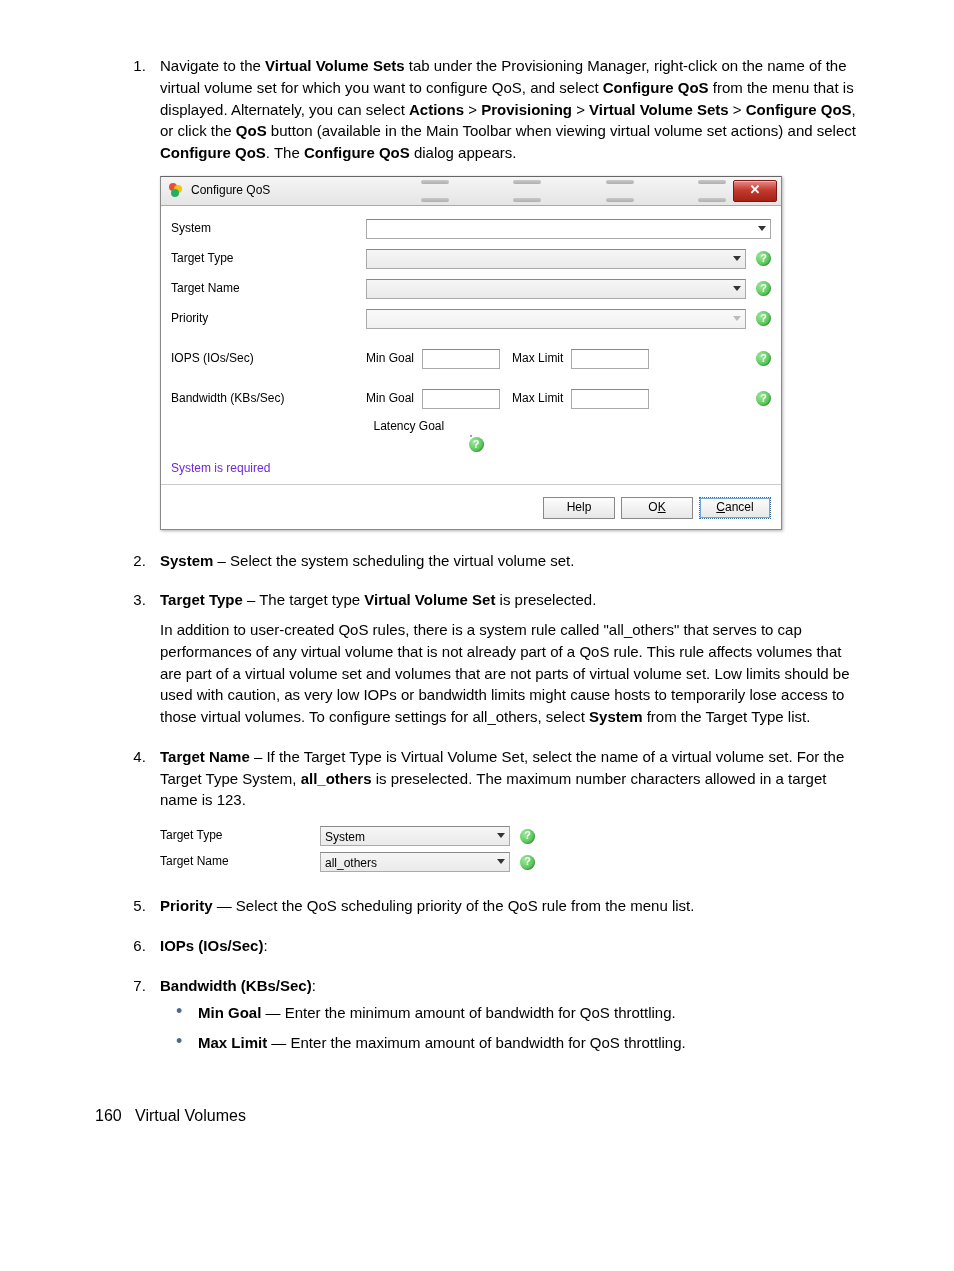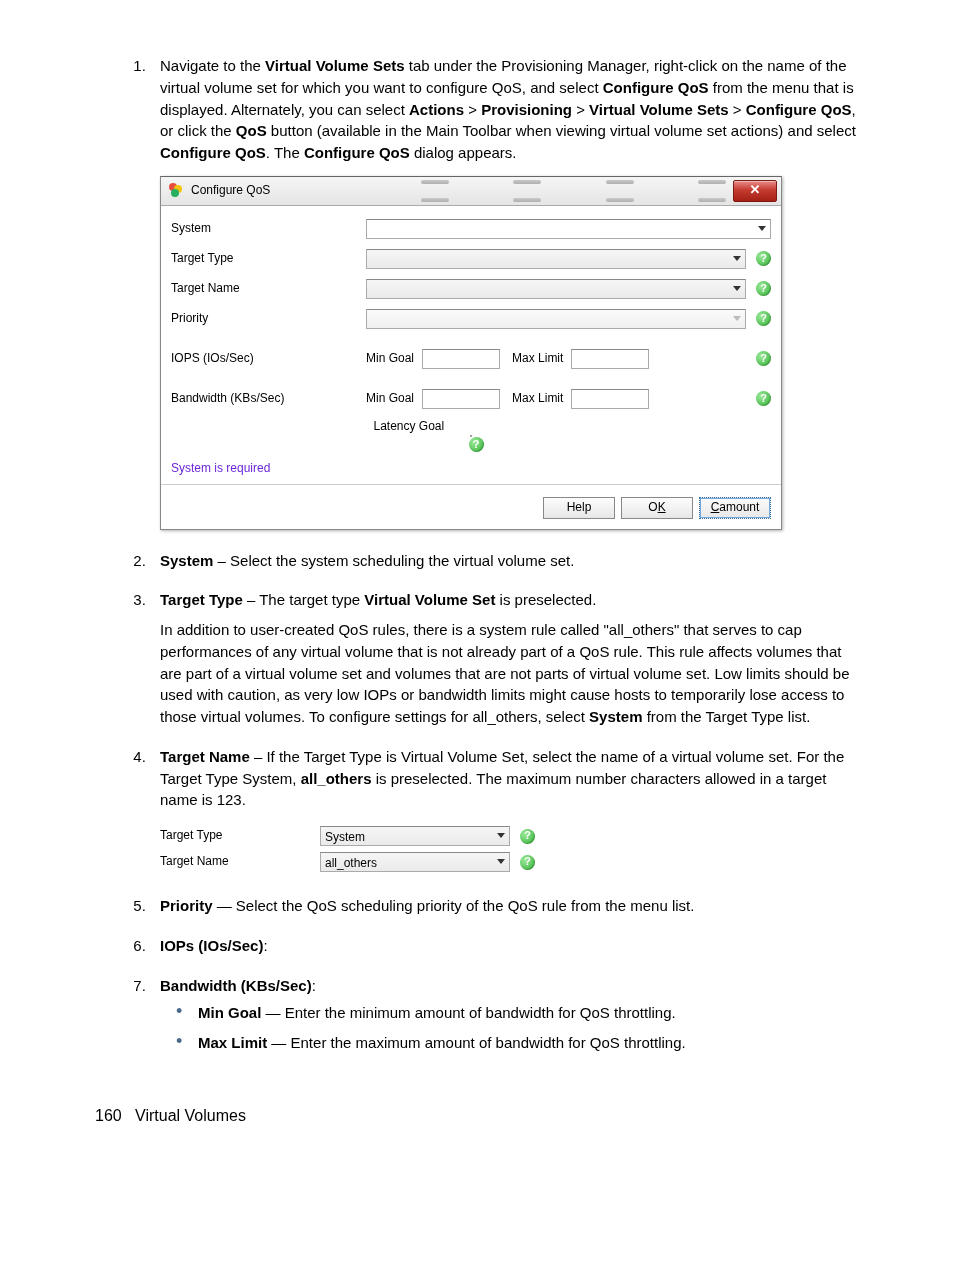--- a/index.html
+++ b/index.html
@@ -260,21 +260,21 @@
       <div class="button-bar">
         <div class="win-btn">
             <span>Help</span>
           </div>
         <div class="win-btn">
             <span>O</span>
             <span class="underline-letter">K</span>
           </div>
         <div class="win-btn focus">
             <span class="underline-letter">C</span>
-            <span>amount</span>
+            <span>ancel</span>
           </div>
       </div>
     </div>
   </li>
 
   <li>
     <strong>System</strong><span> – Select the system scheduling the virtual volume set.</span>
   </li>
 
   <li>

